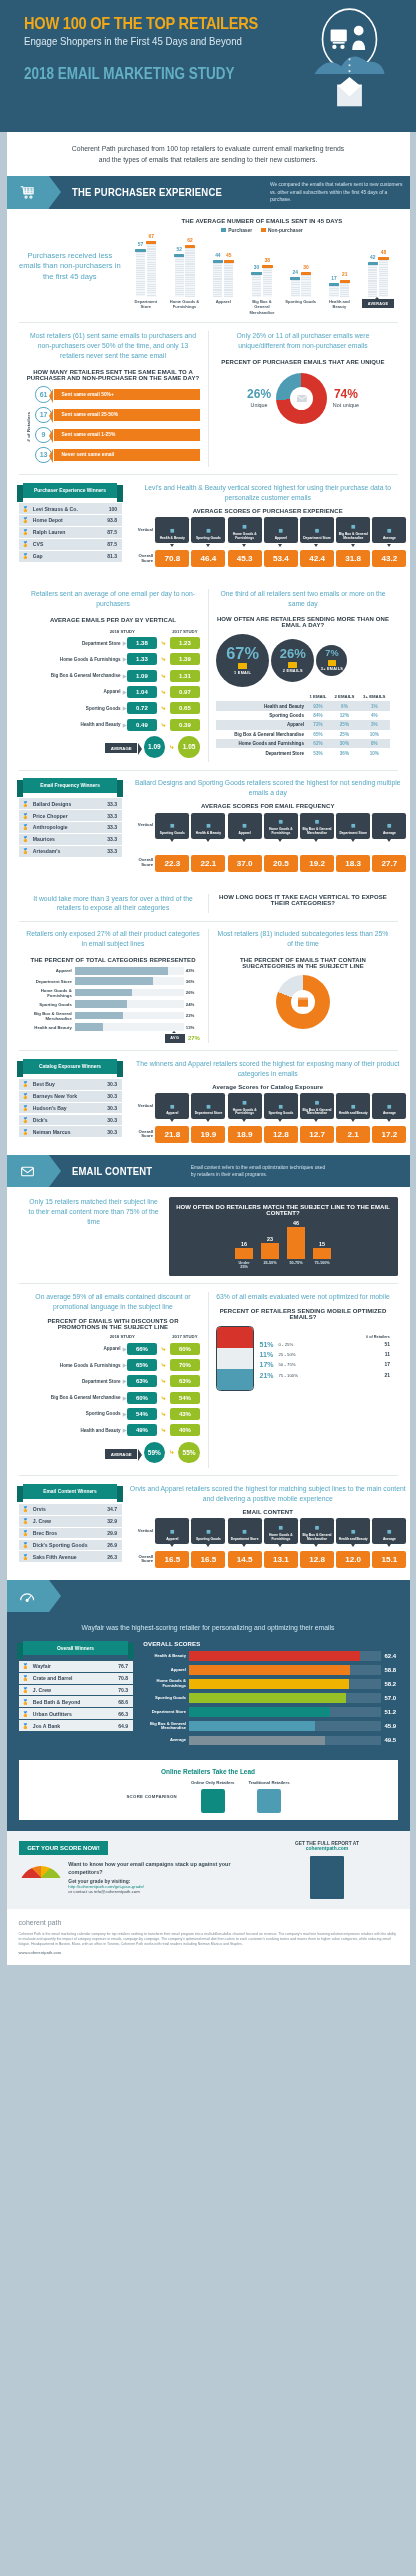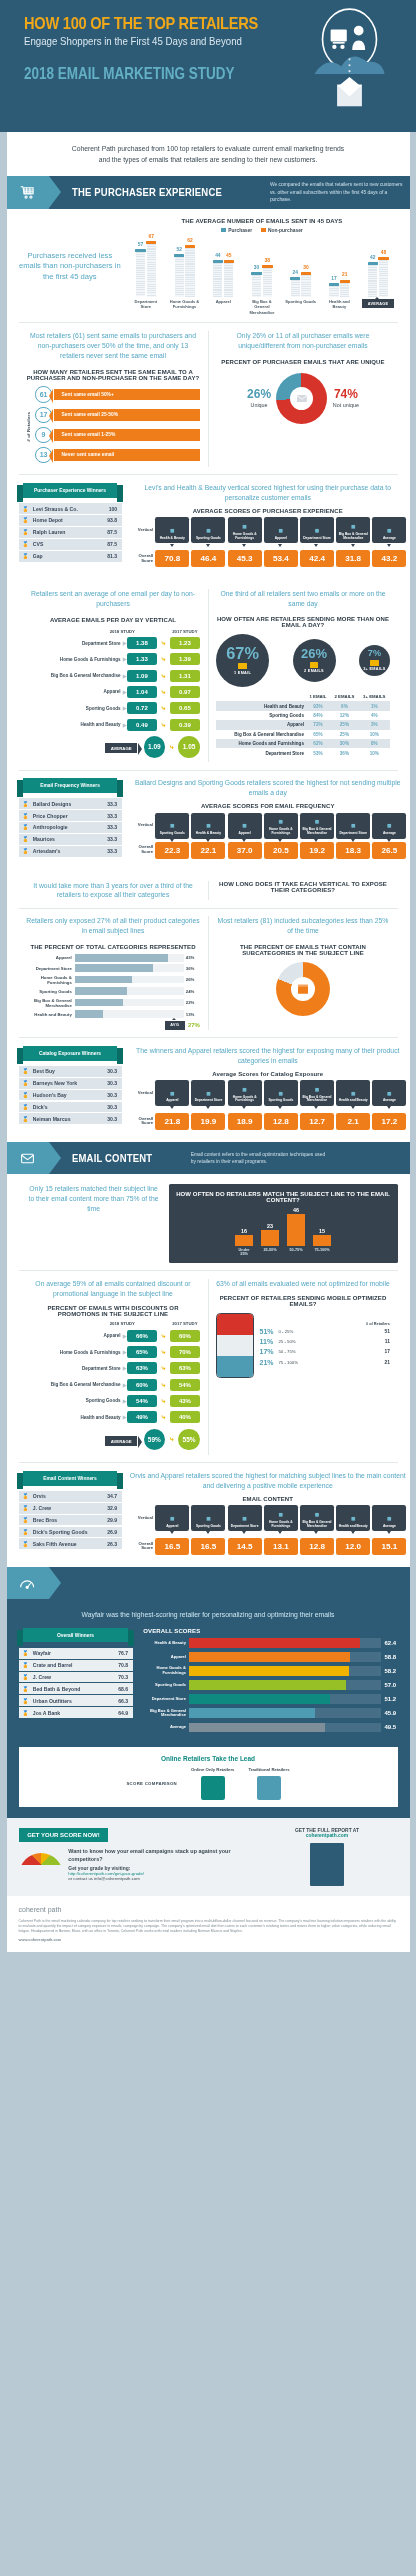--- a/index.html
+++ b/index.html
@@ -204,21 +204,21 @@
   .fchip.teal{background:#0e8a80;}
   .fchip.green{background:#97bf26;}
   .farrow{width:13px;text-align:center;color:#f0b400;font-size:7px;font-weight:bold;}
   .fcirc{width:21.7px;height:21.7px;border-radius:50%;color:#fff;font-size:6.5px;font-weight:bold;
     display:flex;align-items:center;justify-content:center;}
   .avgtag{background:#36434e;color:#fff;font-size:4.3px;font-weight:bold;padding:2.7px 5.4px;position:relative;}
   .avgtag:after{content:"";position:absolute;right:-4.9px;top:0;
     border-top:6px solid transparent;border-bottom:6px solid transparent;border-left:4.9px solid #36434e;}
 
   
-  .bigcircles{display:flex;align-items:center;justify-content:space-between;gap:2.2px;margin:5.4px 0;}
+  .bigcircles{display:flex;align-items:center;justify-content:flex-start;gap:2.2px;margin:5.4px 0;}
   .bc{background:#36434e;border-radius:50%;display:flex;flex-direction:column;
     align-items:center;justify-content:center;color:#fff;}
   .bc .p{color:#6fb7cd;font-weight:bold;line-height:1;}
   .bc .n{font-size:3.8px;font-weight:bold;margin-top:1.6px;letter-spacing:0.3px;}
 
   
   table.dt{width:100%;border-collapse:collapse;font-size:4.6px;margin-top:3.3px;}
   table.dt th{font-size:4.3px;font-weight:bold;padding:2.2px 1.6px;text-align:center;color:#2b3a45;}
   table.dt td{padding:2.2px 1.6px;text-align:center;color:#6aa9c0;font-weight:bold;}
   table.dt td.rl{text-align:right;color:#2b3a45;}
@@ -740,29 +740,29 @@
               </div>
               <div class="vcard">
                 <div class="vi">■</div>
                 <div>Department Store</div>
               </div>
               <div class="vcard">
                 <div class="vi">■</div>
                 <div>Average</div>
               </div>
             </div>
-            <div class="vrow" style="margin-top: 3px;">
+            <div class="vrow" style="margin-top: 16px;">
               <div class="vlabelcol">Overall Score</div>
               <div class="sbox">22.3</div>
               <div class="sbox">22.1</div>
               <div class="sbox">37.0</div>
               <div class="sbox">20.5</div>
               <div class="sbox">19.2</div>
               <div class="sbox">18.3</div>
-              <div class="sbox">26.5</div>
+              <div class="sbox">27.7</div>
             </div>
           </div>
       </div>
     </div>
   </div>
 
 
   <div class="panel">
     <div class="two-col">
       <div>

